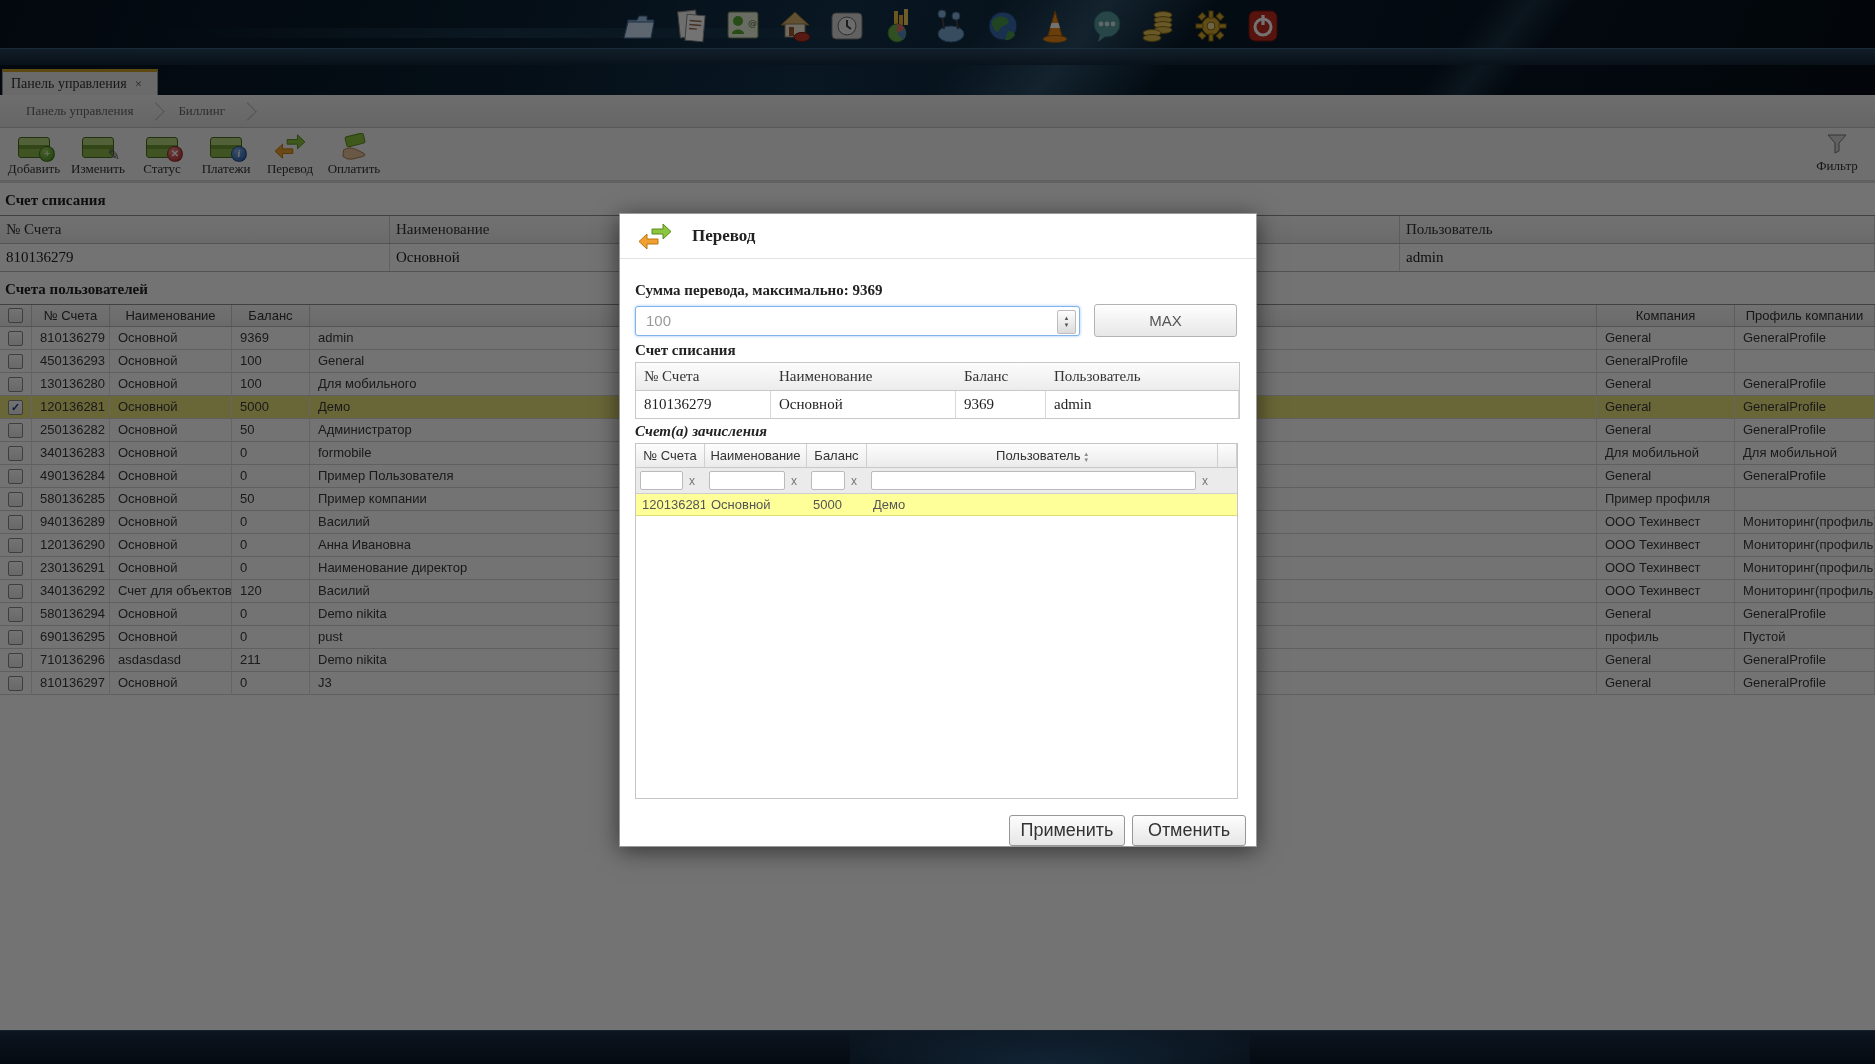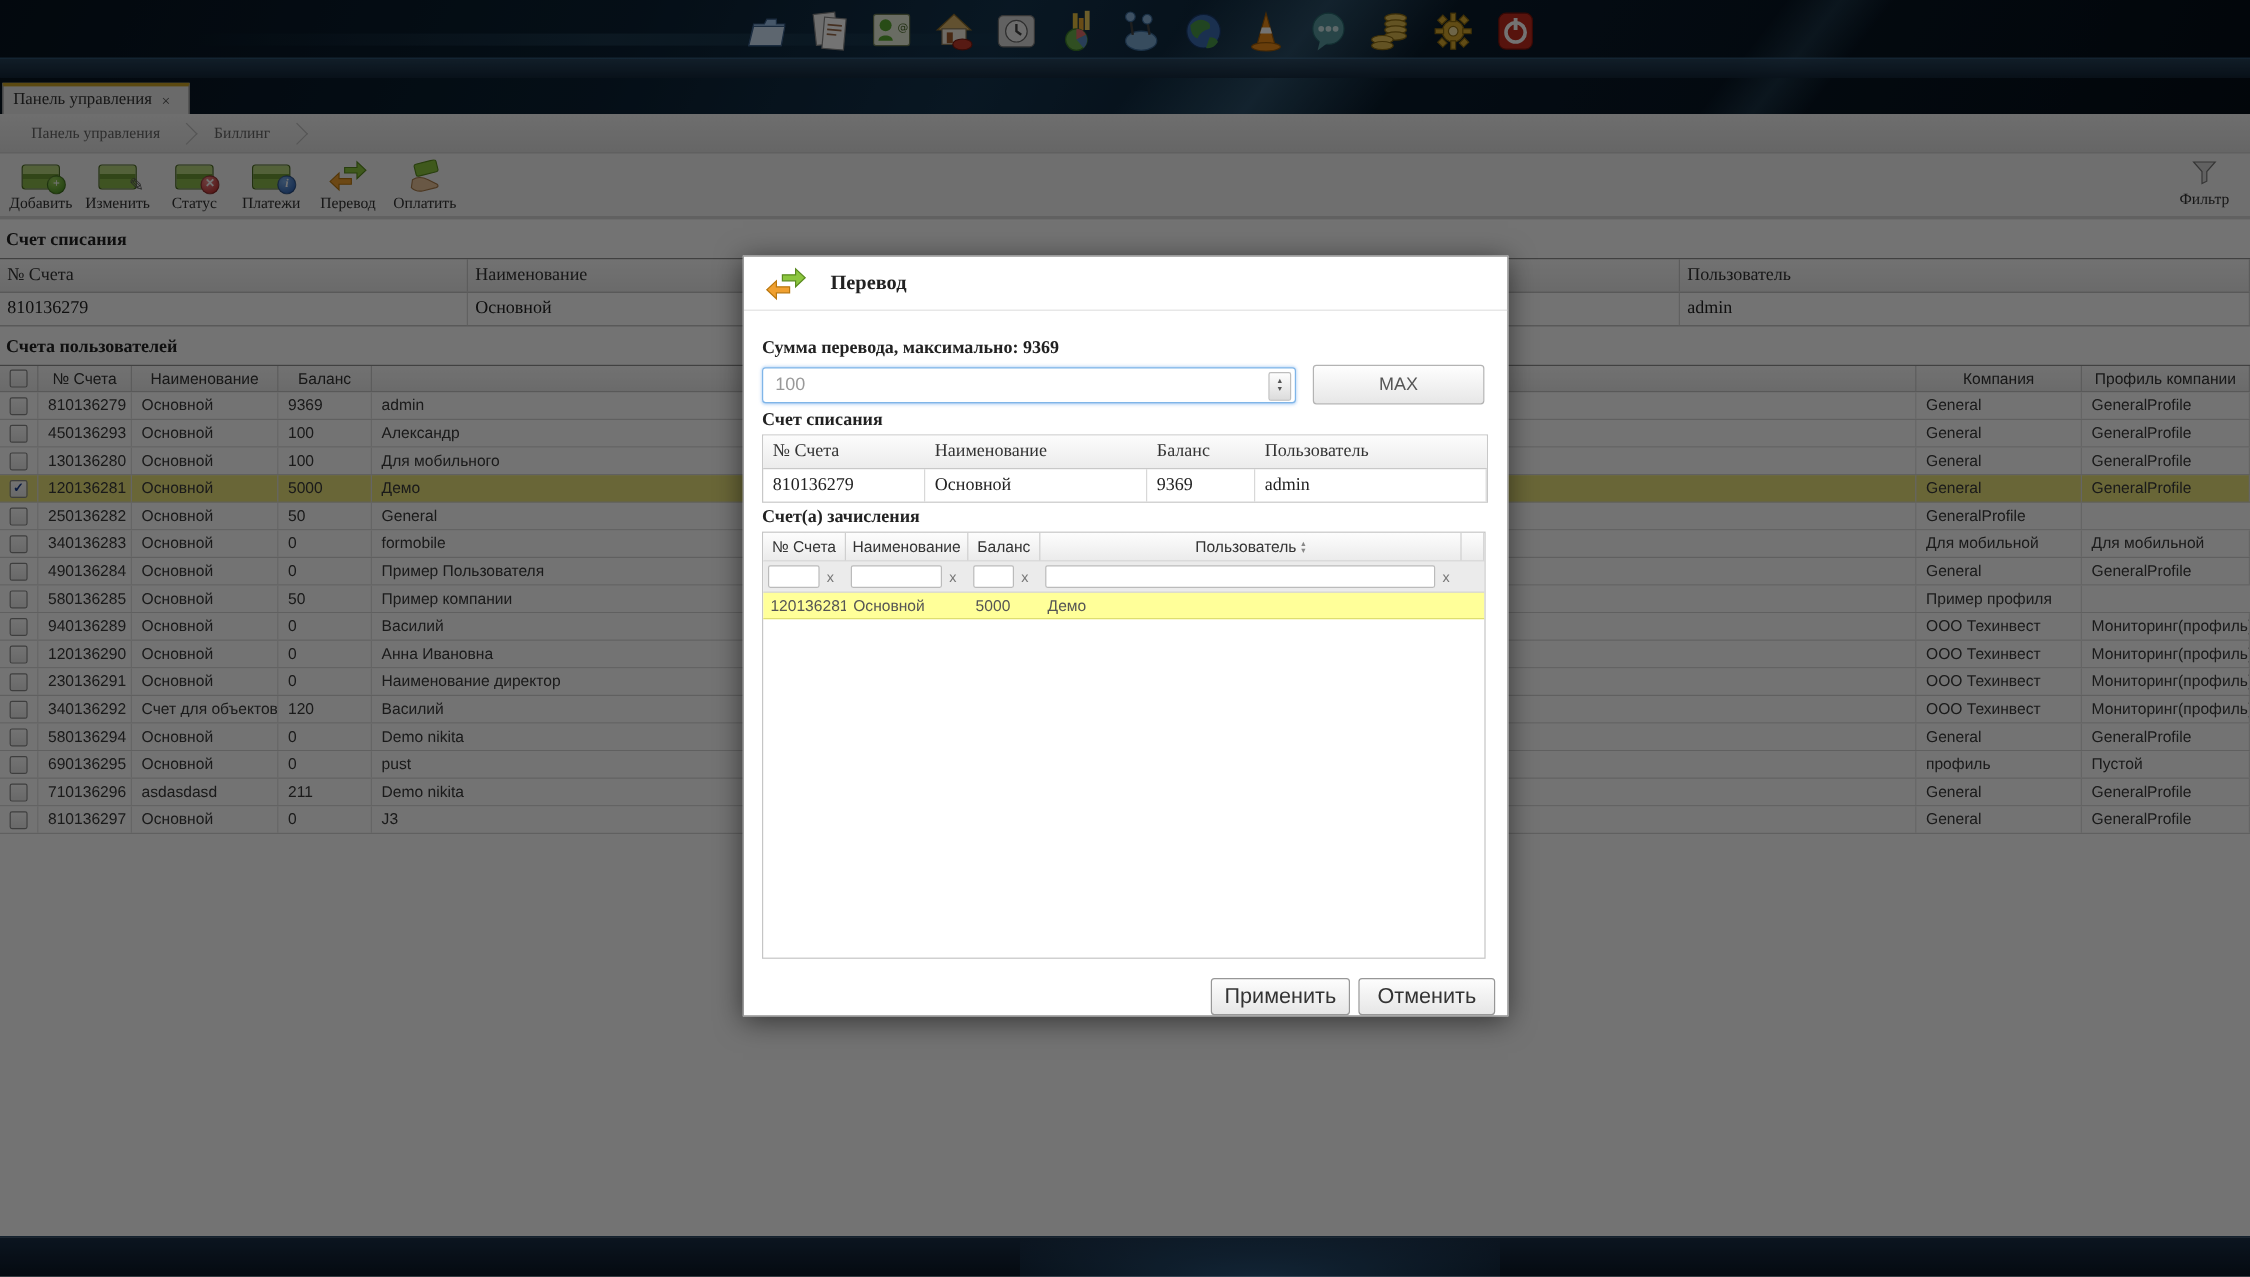--- a/index.html
+++ b/index.html
@@ -357,21 +357,20 @@
           <div class="cell">General</div>
           <div class="cell">GeneralProfile</div>
         </div>
         <div class="acc-row">
           <div class="cell cb-cell">
             <span class="cb"></span>
           </div>
           <div class="cell">450136293</div>
           <div class="cell">Основной</div>
           <div class="cell">100</div>
-          <div class="cell">Александр</div>
           <div class="cell">General</div>
           <div class="cell">GeneralProfile</div>
         </div>
         <div class="acc-row">
           <div class="cell cb-cell">
             <span class="cb"></span>
           </div>
           <div class="cell">130136280</div>
           <div class="cell">Основной</div>
           <div class="cell">100</div>
@@ -390,20 +389,21 @@
           <div class="cell">General</div>
           <div class="cell">GeneralProfile</div>
         </div>
         <div class="acc-row">
           <div class="cell cb-cell">
             <span class="cb"></span>
           </div>
           <div class="cell">250136282</div>
           <div class="cell">Основной</div>
           <div class="cell">50</div>
+          <div class="cell">Администратор</div>
           <div class="cell">General</div>
           <div class="cell">GeneralProfile</div>
         </div>
         <div class="acc-row">
           <div class="cell cb-cell">
             <span class="cb"></span>
           </div>
           <div class="cell">340136283</div>
           <div class="cell">Основной</div>
           <div class="cell">0</div>
@@ -554,21 +554,21 @@
         <div class="hc">Наименование</div>
         <div class="hc">Баланс</div>
         <div class="hc">Пользователь</div>
       </div>
       <div class="dc">810136279</div>
       <div class="dc">Основной</div>
       <div class="dc">9369</div>
       <div class="dc">admin</div>
     </div>
 
-    <div class="m-label serif" style="top:209px;">Счет(а) зачисления</div>
+    <div class="m-label serif" style="top:209px;font-style:italic;">Счет(а) зачисления</div>
     <div id="credit-box">
       <div class="ct-grid ct-head">
         <div class="hc">№ Счета</div>
         <div class="hc">Наименование</div>
         <div class="hc">Баланс</div>
         <div class="hc">
           <span>Пользователь</span><span class="sorticon"><span>▴</span><span>▾</span></span>
         </div>
         <div class="hc"></div>
       </div>

